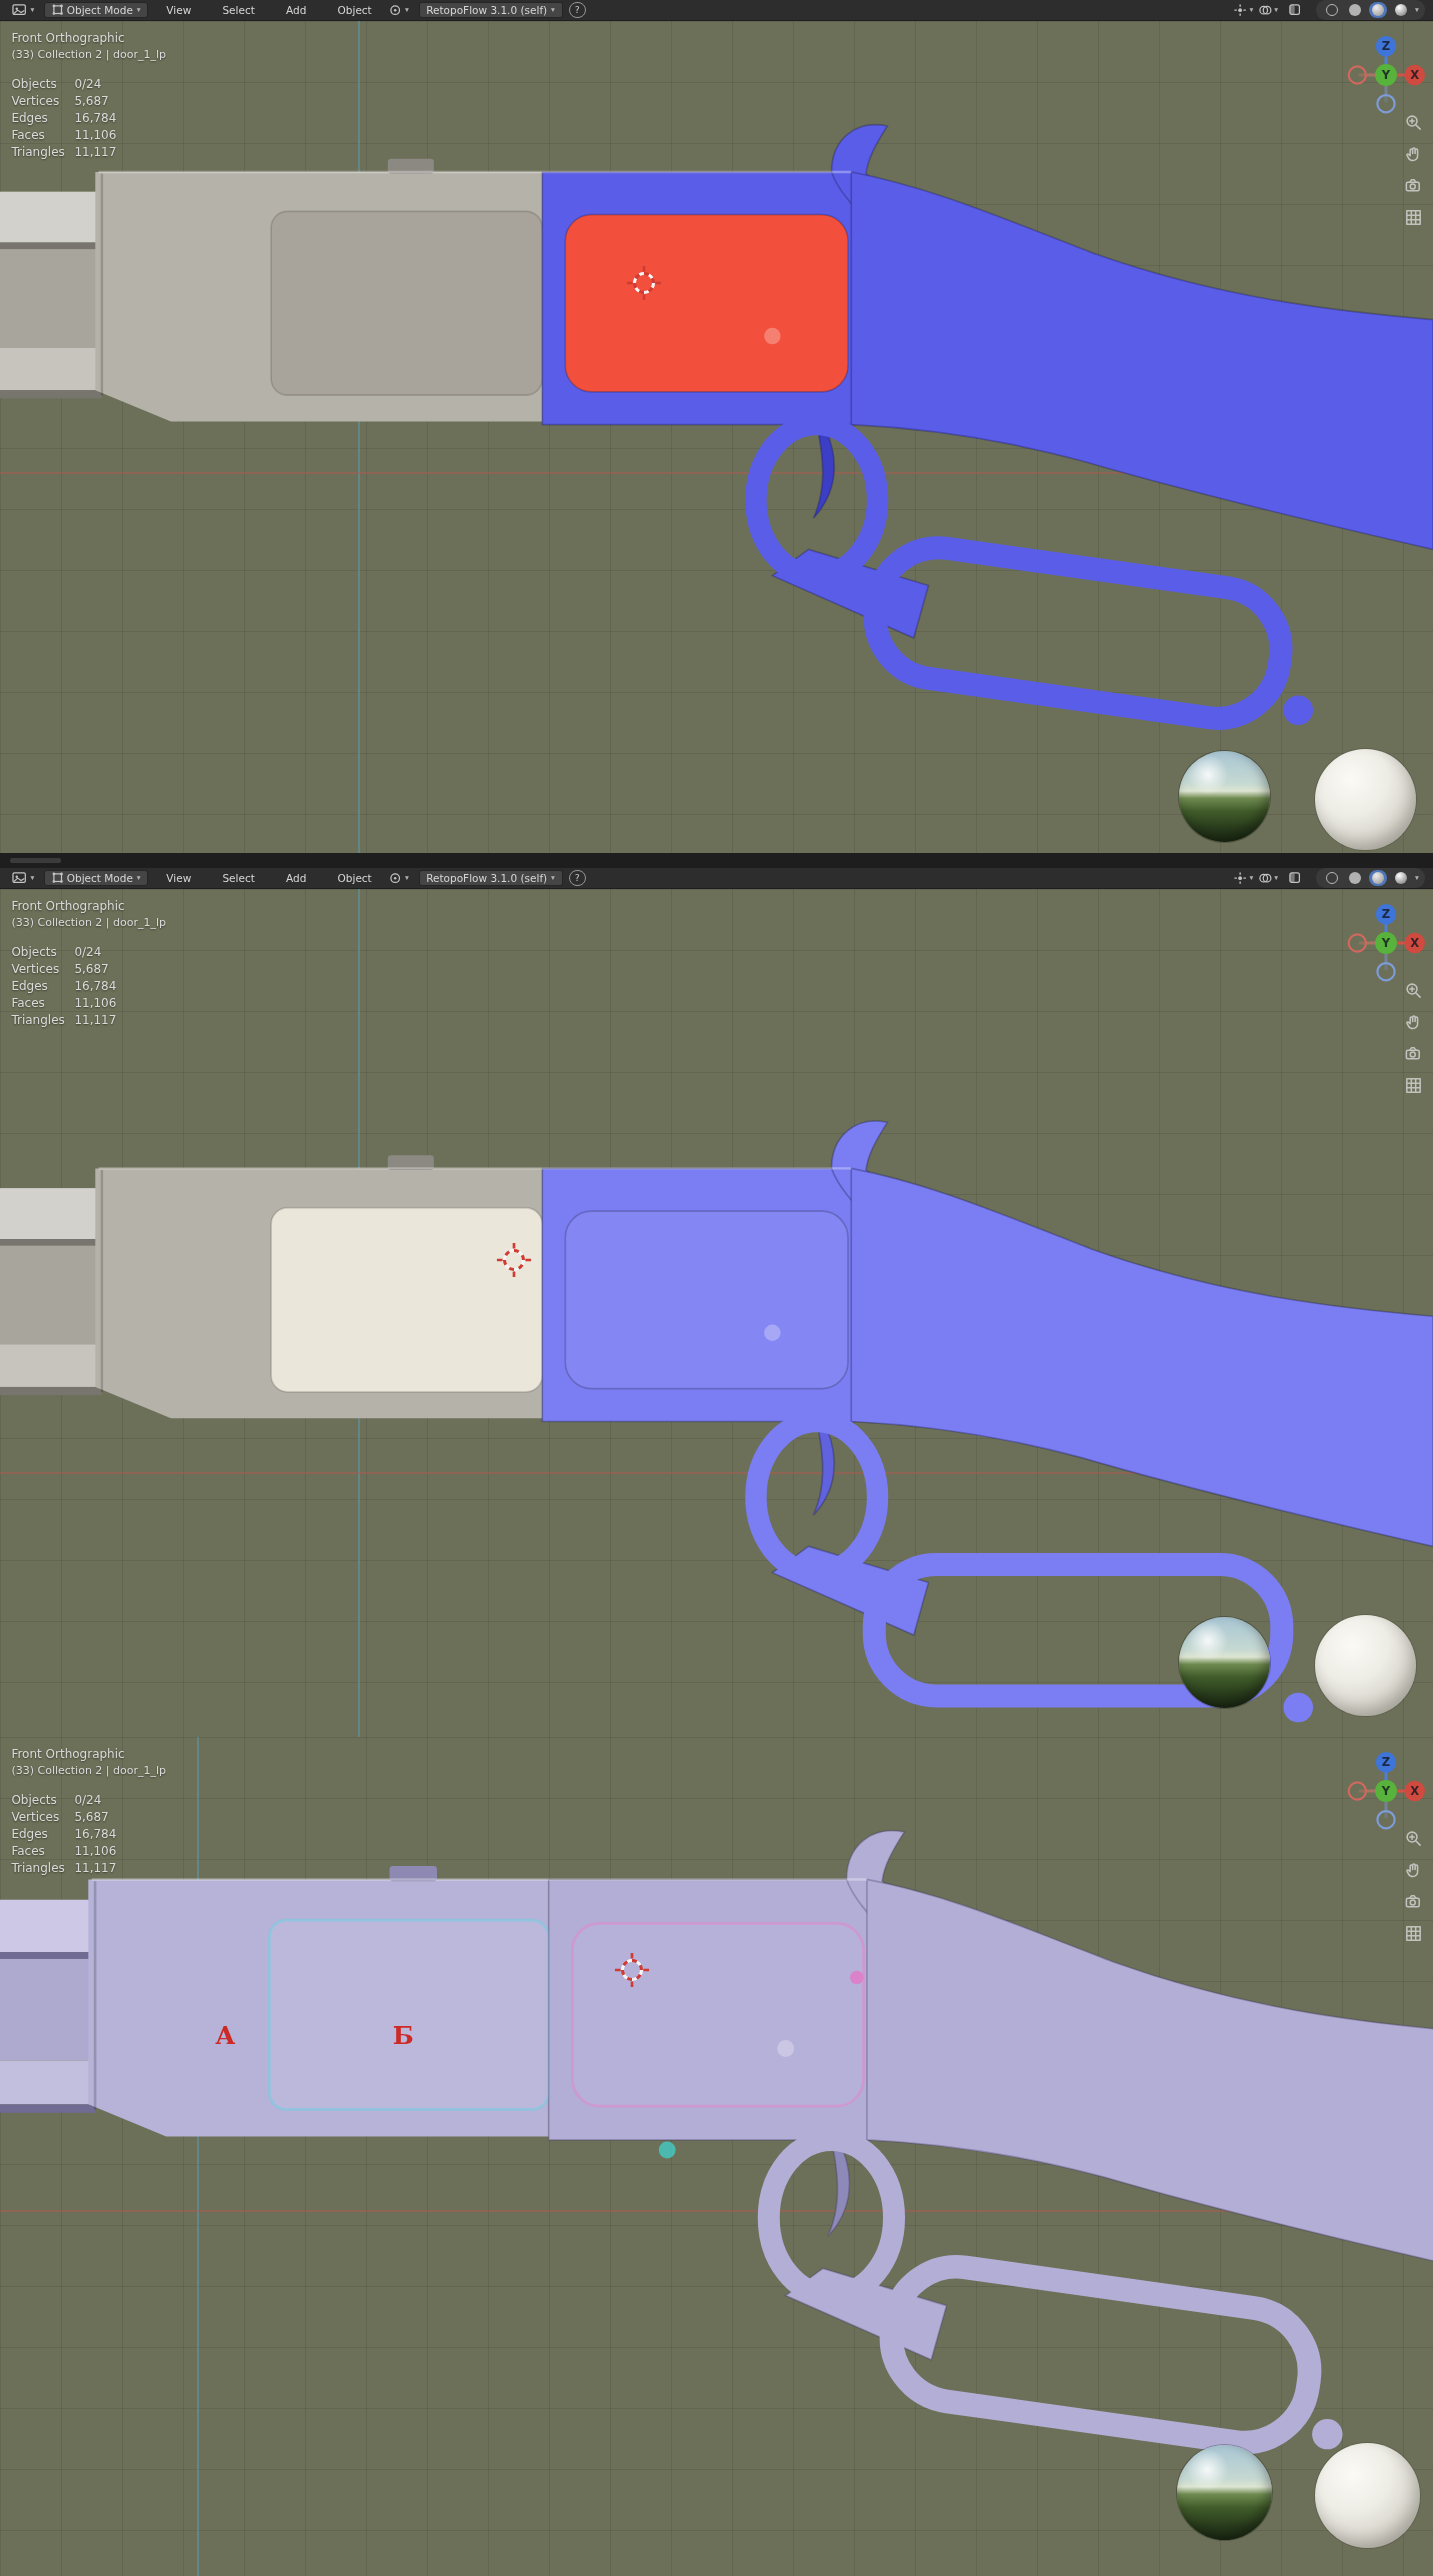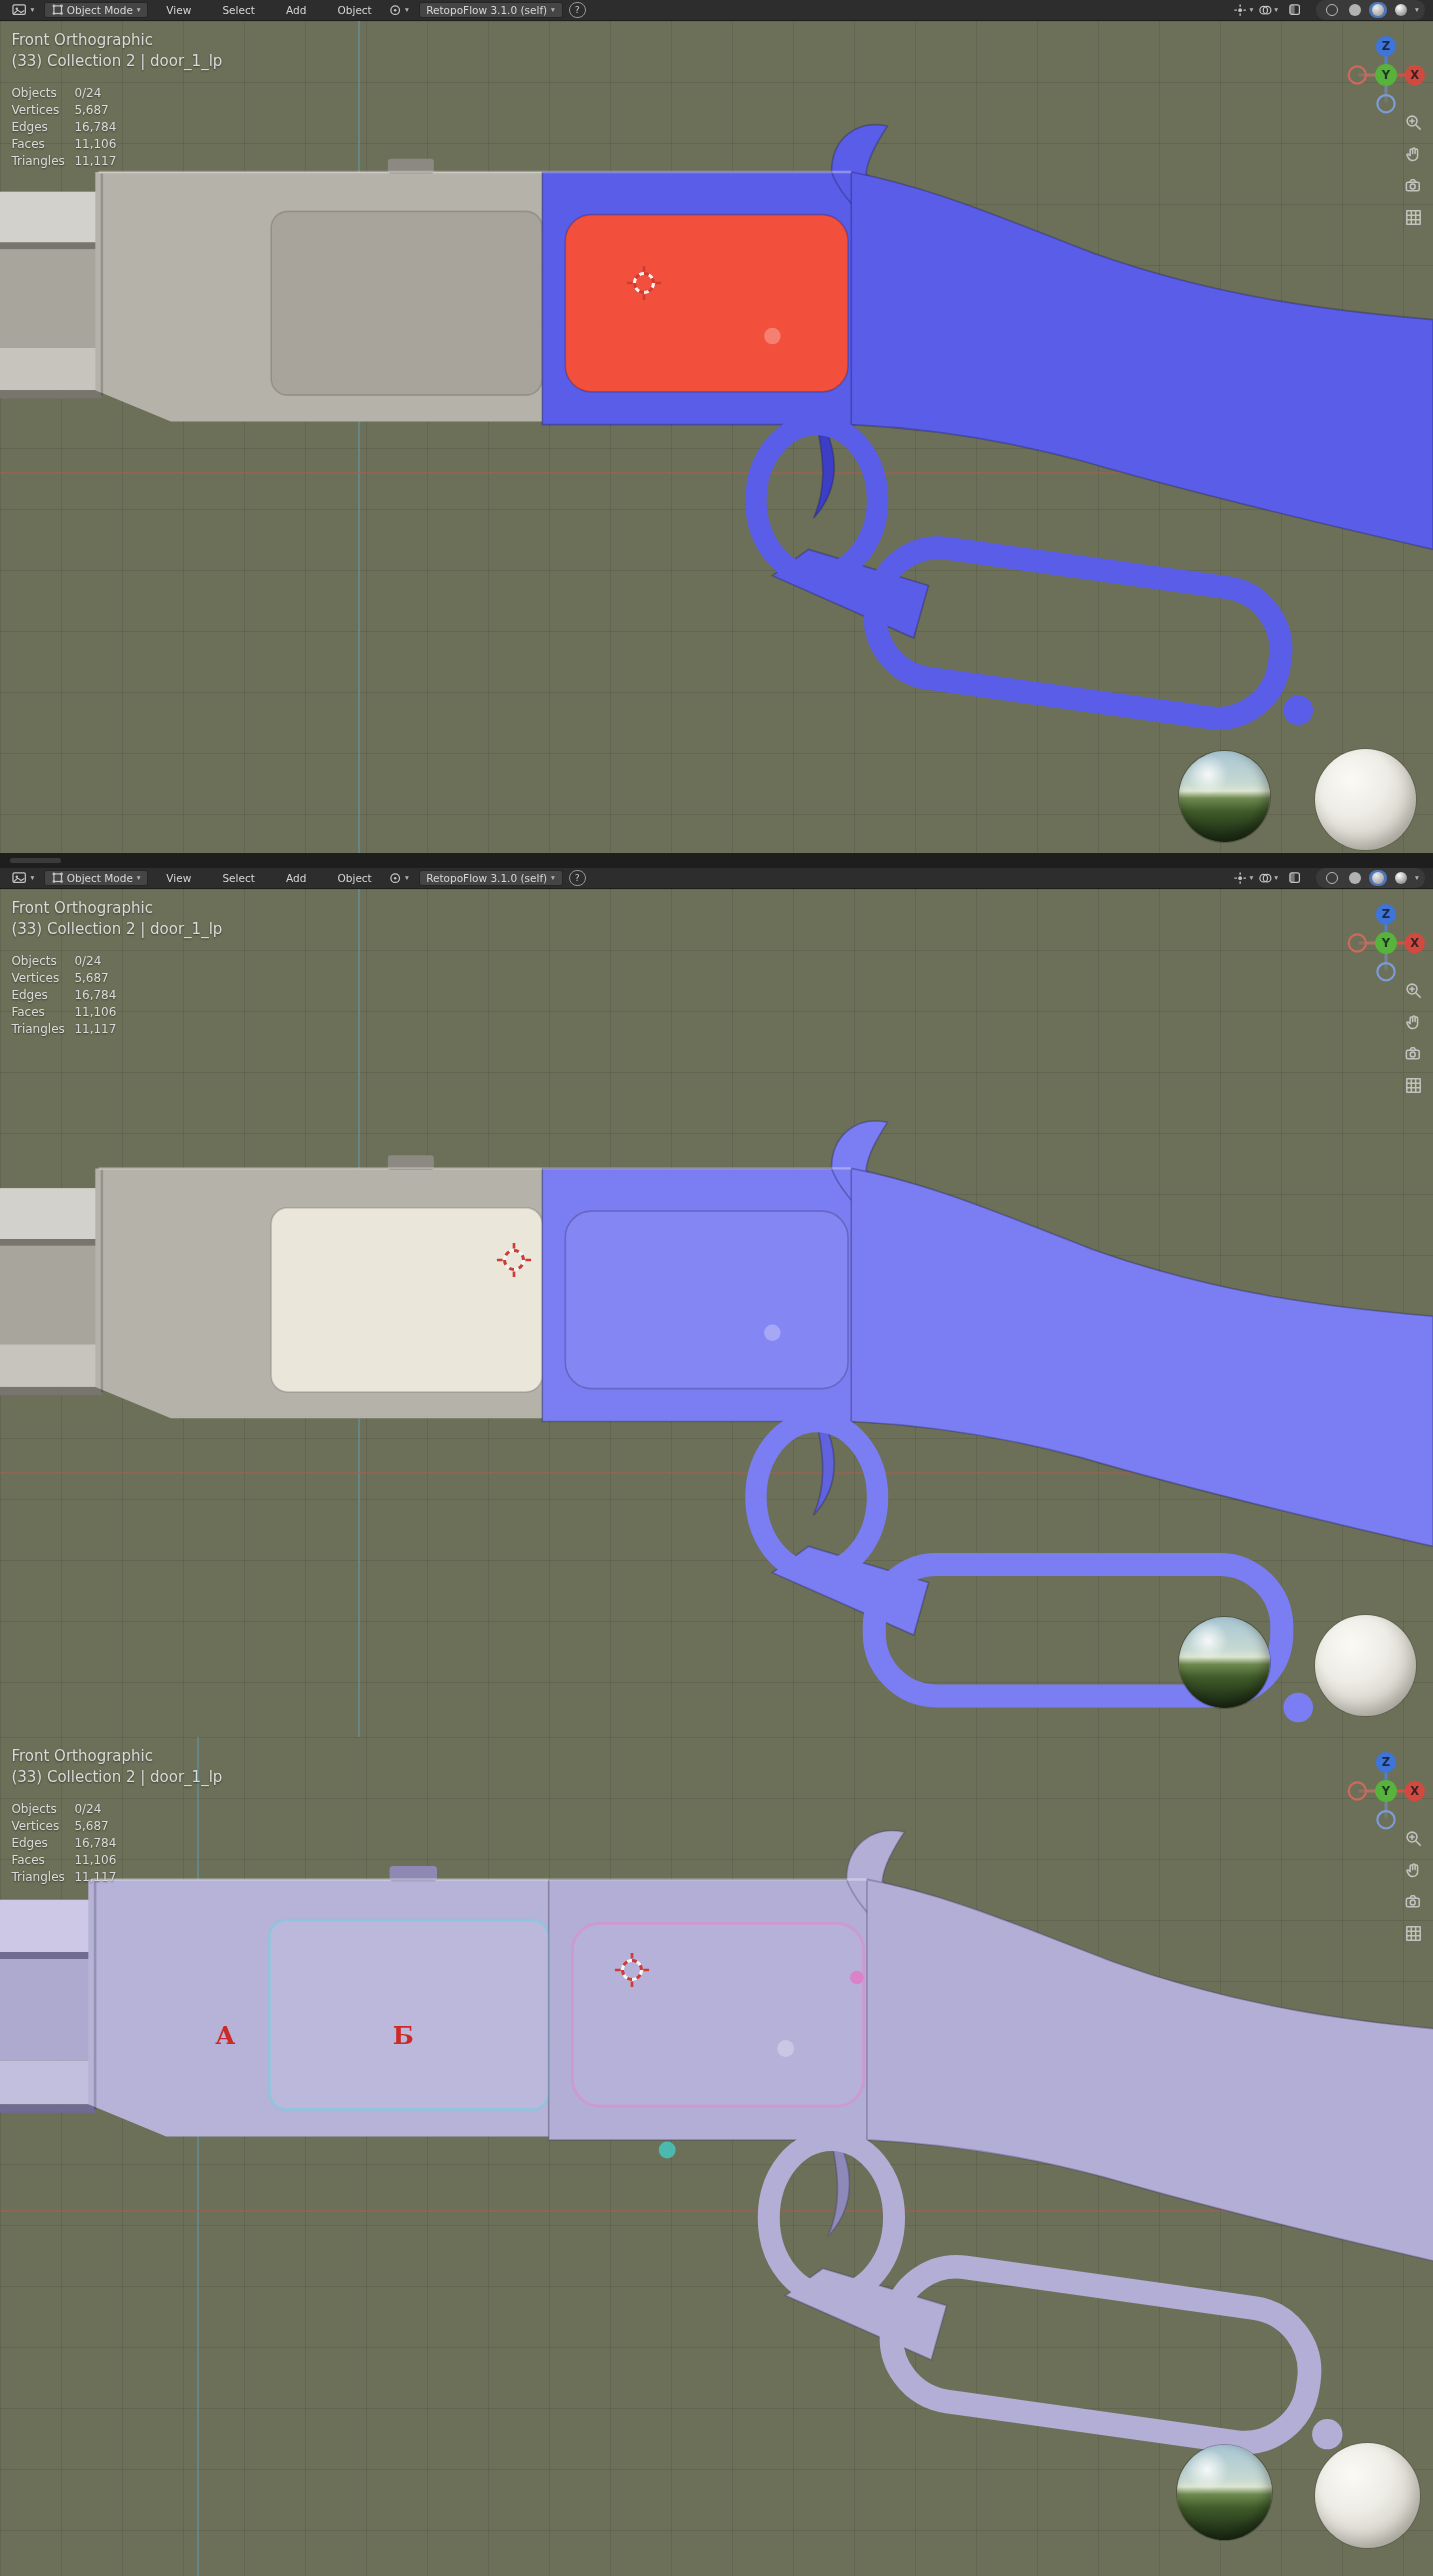--- a/index.html
+++ b/index.html
@@ -38,22 +38,22 @@
   .vp2{height:848px;}
   .vp3{height:839px;}
   .divider{height:15px;background:#1e1e1e;position:relative;}
   .divmark{position:absolute;left:9.5px;top:4.8px;width:51px;height:5.7px;background:#3b3b3b;border-radius:1.9px;}
 
   .ax-v{position:absolute;top:0;bottom:0;width:1.9px;background:rgba(98,152,172,.55);}
   .ax-h{position:absolute;left:0;right:0;height:1.9px;background:rgba(172,92,82,.55);}
 
   
   .ovl{position:absolute;left:11.4px;top:9.5px;color:#dadada;text-shadow:0 1px 1.9px rgba(0,0,0,.45);}
-  .ovl .t1{font-size:15px;margin-bottom:3.8px;}
-  .ovl .t2{font-size:15px;margin-bottom:14.3px;}
+  .ovl .t1{font-size:12px;margin-bottom:3.8px;}
+  .ovl .t2{font-size:11px;margin-bottom:14.3px;}
   .stat{display:flex;line-height:17px;font-size:12px;}
   .stat .sl{width:63px;}
 
   
   .gun{position:absolute;left:0;top:0;width:100%;height:100%;}
   .g-barrel{fill:#d3d1cb;}
   .g-wood{fill:#a8a59d;}
   .g-mag{fill:#c7c4be;}
   .g-dark{fill:#77756e;}
   .g-block{fill:#b5b2aa;}

